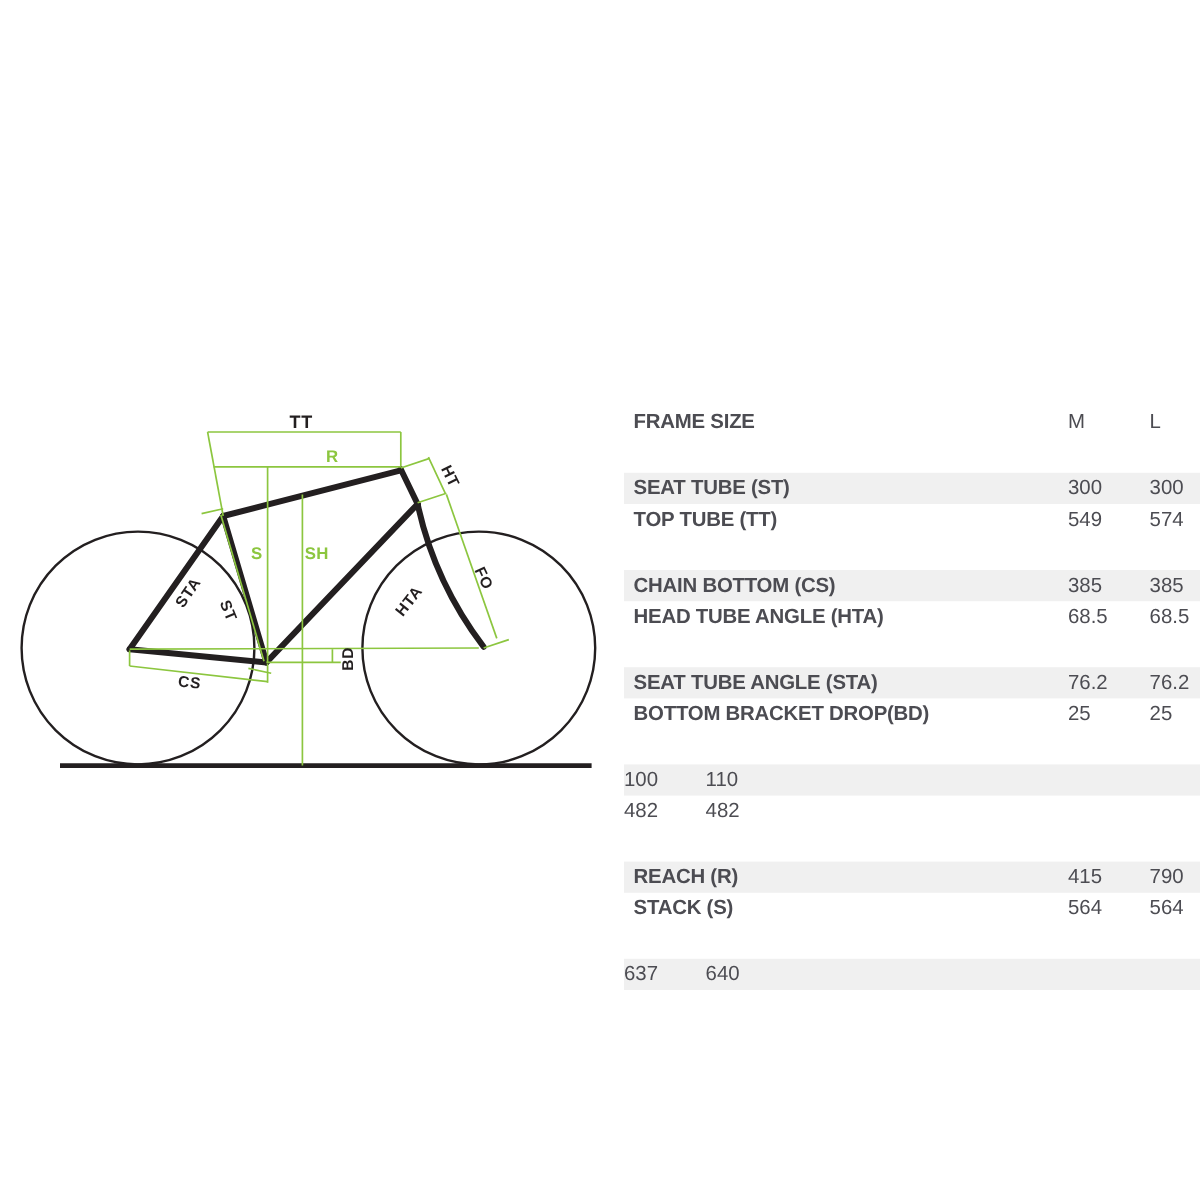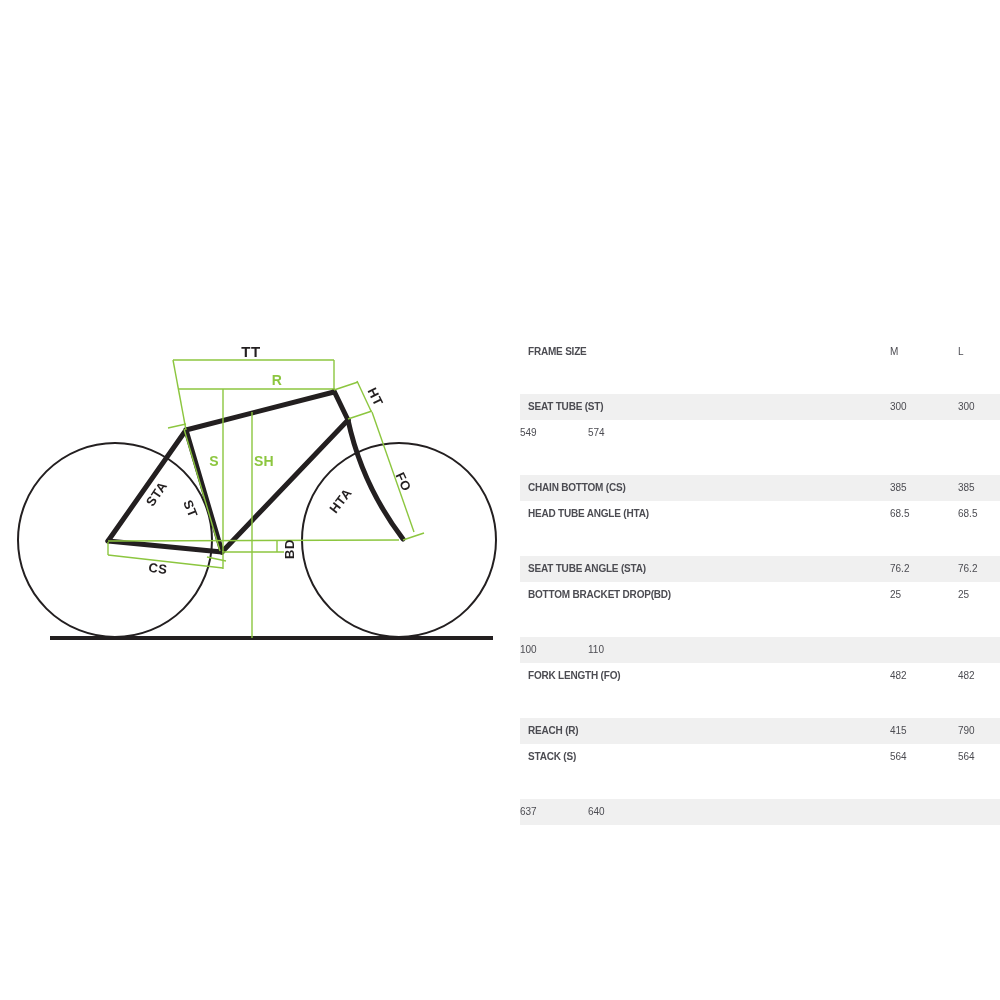--- a/index.html
+++ b/index.html
@@ -11,21 +11,21 @@
   .ground{stroke:#231F20;stroke-width:4;}
   .frame{fill:none;stroke:#231F20;stroke-width:5;stroke-linecap:round;}
   .dim{fill:none;stroke:#8CC63F;stroke-width:1.4;}
   .lbl{text-anchor:middle;font-family:"Liberation Sans",sans-serif;font-weight:700;}
   .lbl-dark{fill:#231F20;font-size:13px;letter-spacing:.6px;}
   .lbl-green{fill:#8CC63F;font-size:14px;letter-spacing:.4px;}
   .lbl-tt{font-size:15px;}
 
   
   .geo-table{position:absolute;left:520px;top:339px;width:480px;color:#4C4C52;}
-  .row{display:flex;height:26px;line-height:26px;font-size:10px;}
+  .row{display:flex;height:26px;line-height:26px;font-size:17px;}
   .row.stripe{background:#F0F0F0;margin-top:29px;}
   .cell{white-space:nowrap;overflow:hidden;}
   .cell.label{width:370px;padding-left:8px;box-sizing:border-box;font-weight:700;letter-spacing:-.2px;}
   .cell.m{width:68px;}
   .cell.l{flex:1;}
   .row .val{font-weight:400;}
 </style>
 </head>
 <body>
 
@@ -83,20 +83,21 @@
     <span class="cell val m">M</span>
     <span class="cell val l">L</span>
   </div>
   <div id="table-body">
       <div class="row stripe">
         <span class="cell label">SEAT TUBE (ST)</span>
         <span class="cell val m">300</span>
         <span class="cell val l">300</span>
       </div>
       <div class="row">
+        <span class="cell label">TOP TUBE (TT)</span>
         <span class="cell val m">549</span>
         <span class="cell val l">574</span>
       </div>
       <div class="row stripe">
         <span class="cell label">CHAIN BOTTOM (CS)</span>
         <span class="cell val m">385</span>
         <span class="cell val l">385</span>
       </div>
       <div class="row">
         <span class="cell label">HEAD TUBE ANGLE (HTA)</span>
@@ -111,21 +112,20 @@
       <div class="row">
         <span class="cell label">BOTTOM BRACKET DROP(BD)</span>
         <span class="cell val m">25</span>
         <span class="cell val l">25</span>
       </div>
       <div class="row stripe">
         <span class="cell val m">100</span>
         <span class="cell val l">110</span>
       </div>
       <div class="row">
-        <span class="cell label">FORK LENGTH (FO)</span>
         <span class="cell val m">482</span>
         <span class="cell val l">482</span>
       </div>
       <div class="row stripe">
         <span class="cell label">REACH (R)</span>
         <span class="cell val m">415</span>
         <span class="cell val l">790</span>
       </div>
       <div class="row">
         <span class="cell label">STACK (S)</span>

